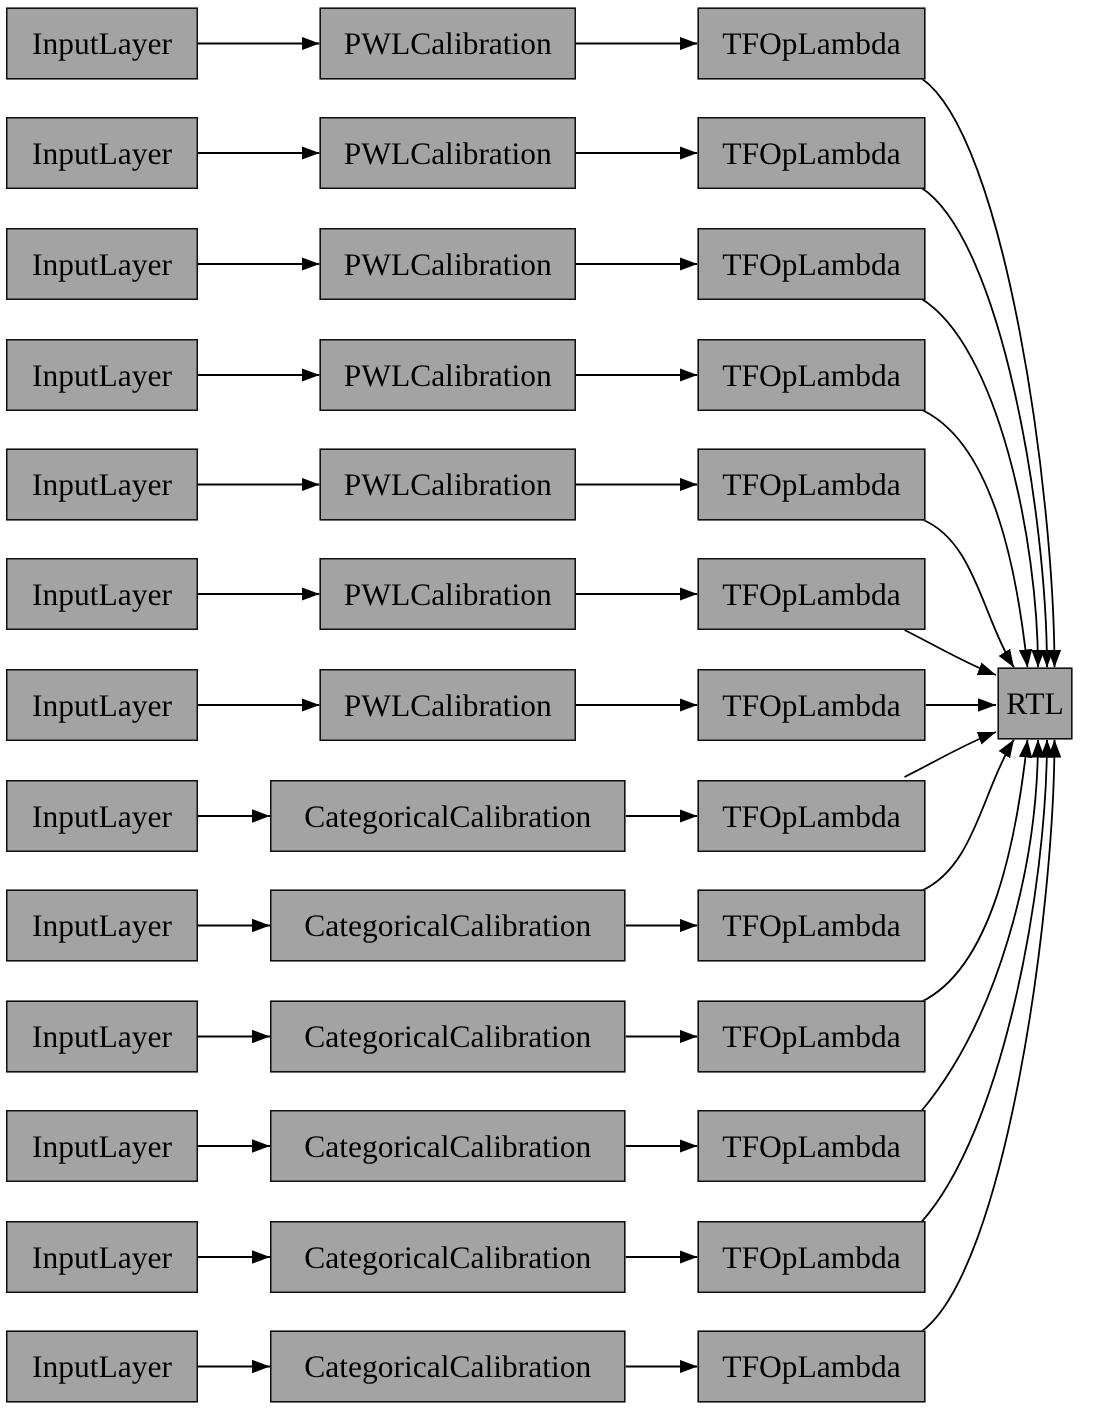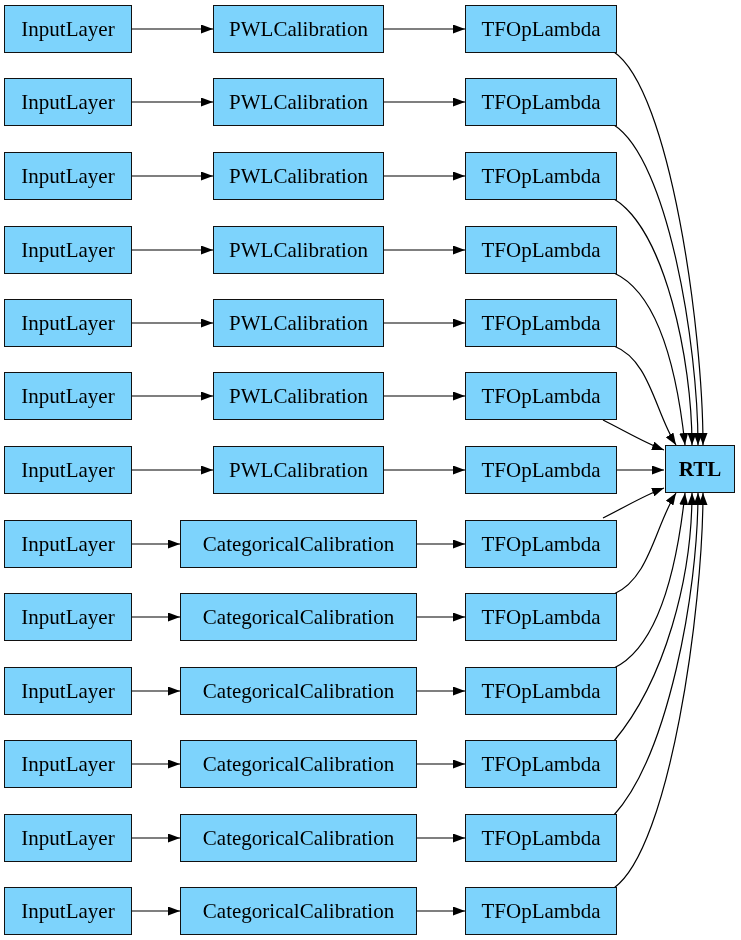--- a/index.html
+++ b/index.html
@@ -9,21 +9,21 @@
     background:var(--bg,#ffffff);
     font-family:"Liberation Serif","DejaVu Serif",serif;
     overflow:hidden;
   }
   .canvas svg{position:absolute;left:0;top:0;width:741px;height:940px;}
   .node{
     position:absolute;
     box-sizing:border-box;
     height:48px;
     border:1.4px solid var(--border,#111111);
-    background:#7dd3fc;
+    background:#a3a3a3;
     display:flex;align-items:center;justify-content:center;
     font-size:21px;line-height:1;
     color:var(--text,#000000);
     white-space:nowrap;
   }
 </style>
 </head>
 <body>
 
 <div class="canvas" style="--bg: #ffffff; --border: #111111; --text: #000000;">
@@ -111,14 +111,14 @@
       <div class="node" style="left: 180px; top: 740px; width: 237px;">CategoricalCalibration</div>
       <div class="node" style="left: 465px; top: 740px; width: 152px;">TFOpLambda</div>
       <div class="node" style="left: 4px; top: 814px; width: 128px;">InputLayer</div>
       <div class="node" style="left: 180px; top: 814px; width: 237px;">CategoricalCalibration</div>
       <div class="node" style="left: 465px; top: 814px; width: 152px;">TFOpLambda</div>
       <div class="node" style="left: 4px; top: 887px; width: 128px;">InputLayer</div>
       <div class="node" style="left: 180px; top: 887px; width: 237px;">CategoricalCalibration</div>
       <div class="node" style="left: 465px; top: 887px; width: 152px;">TFOpLambda</div>
     </div>
 
-  <div class="node" id="rtl-node" style="left:665px;top:445px;width:70px;height:48px;font-weight:bold;">RTL</div>
+  <div class="node" id="rtl-node" style="left:665px;top:445px;width:50px;height:48px;">RTL</div>
 </div>
 
 </body></html>

